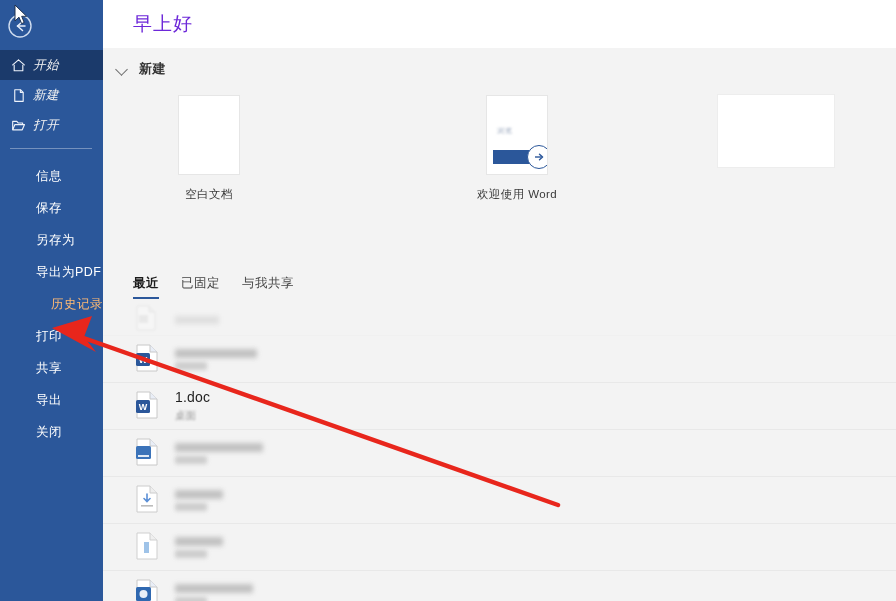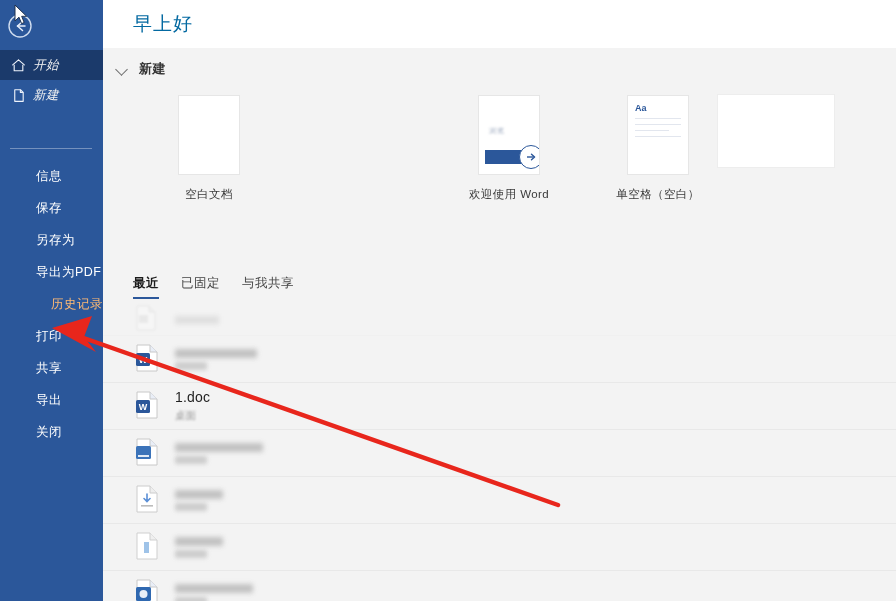--- a/index.html
+++ b/index.html
@@ -65,21 +65,21 @@
     background: #f3f3f3;
   }
   .greeting-bar {
     position: absolute; left: 0; top: 0;
     width: 793px; height: 48px;
     background: #ffffff;
     display: flex; align-items: center;
     padding-left: 30px;
   }
   .greeting-text {
-    font-size: 19px; color: #0369a1; letter-spacing: 1px;
+    font-size: 19px; color: #6d28d9; letter-spacing: 1px;
   }
   .section-head {
     position: absolute; left: 12px; top: 60px;
     display: flex; align-items: center; gap: 10px;
     cursor: pointer;
   }
   .chev {
     width: 14px; height: 14px; display: inline-block;
     position: relative;
   }
@@ -229,20 +229,29 @@
       <div class="nav-item">
         <span class="ico">
           <svg width="15" height="15" viewBox="0 0 16 16">
             <path d="M4 1.8 L10 1.8 L13 4.8 L13 14.2 L4 14.2 Z" fill="none" stroke="#eef3fb" stroke-width="1.2" stroke-linejoin="round"></path>
             <path d="M10 1.8 L10 4.8 L13 4.8" fill="none" stroke="#eef3fb" stroke-width="1.2" stroke-linejoin="round"></path>
           </svg>
         </span>
         <span>新建</span>
       </div>
 
+      <div class="nav-item">
+        <span class="ico">
+          <svg width="15" height="15" viewBox="0 0 16 16">
+            <path d="M1.8 12.6 L1.8 3.6 L6.2 3.6 L7.6 5.3 L12.4 5.3 L12.4 7" fill="none" stroke="#eef3fb" stroke-width="1.2" stroke-linejoin="round"></path>
+            <path d="M1.8 12.6 L4.2 7 L14.4 7 L12 12.6 Z" fill="none" stroke="#eef3fb" stroke-width="1.2" stroke-linejoin="round"></path>
+          </svg>
+        </span>
+        <span>打开</span>
+      </div>
     </div>
 
     <div class="nav-divider"></div>
 
     <div class="nav-secondary">
       <div class="nav-sub">
           <span>信息</span>
         </div>
       <div class="nav-sub">
           <span>保存</span>
@@ -283,44 +292,34 @@
     </div>
 
     <div class="gallery">
 
       <div class="tpl" style="left:36px;">
         <div class="tpl-thumb"></div>
         <div class="tpl-label">空白文档</div>
       </div>
 
 
-      <div class="tpl" style="left:336px;text-align:right;">
+      <div class="tpl" style="left:344px;text-align:right;">
         <div class="tpl-thumb">
           <div class="wel-text">浏览</div>
           <div class="wel-bar"></div>
           <div class="wel-circle">
             <svg width="12" height="12" viewBox="0 0 12 12">
               <line x1="2" y1="6" x2="9" y2="6" stroke="#2b579a" stroke-width="1.4"></line>
               <path d="M6.5 3.2 L9.6 6 L6.5 8.8" fill="none" stroke="#2b579a" stroke-width="1.4" stroke-linecap="round" stroke-linejoin="round"></path>
             </svg>
           </div>
         </div>
         <div class="tpl-label">欢迎使用 Word</div>
       </div>
 
-      <div class="tpl" style="left:485px;">
-        <div class="tpl-thumb">
-          <div class="aa">Aa</div>
-          <div class="ln" style="top:22px;width:46px;"></div>
-          <div class="ln" style="top:28px;width:46px;"></div>
-          <div class="ln" style="top:34px;width:34px;"></div>
-          <div class="ln" style="top:40px;width:46px;"></div>
-        </div>
-        <div class="tpl-label">单空格（空白）</div>
-      </div>
 
       <div class="tpl" style="left:615px;width:150px;align-items:flex-start;">
         <div class="tpl-thumb wide"></div>
         <div class="tpl-label"></div>
       </div>
     </div>
 
     <div class="tabs">
       <div class="tab active"><span>最近</span></div>
       <div class="tab"><span>已固定</span></div>

